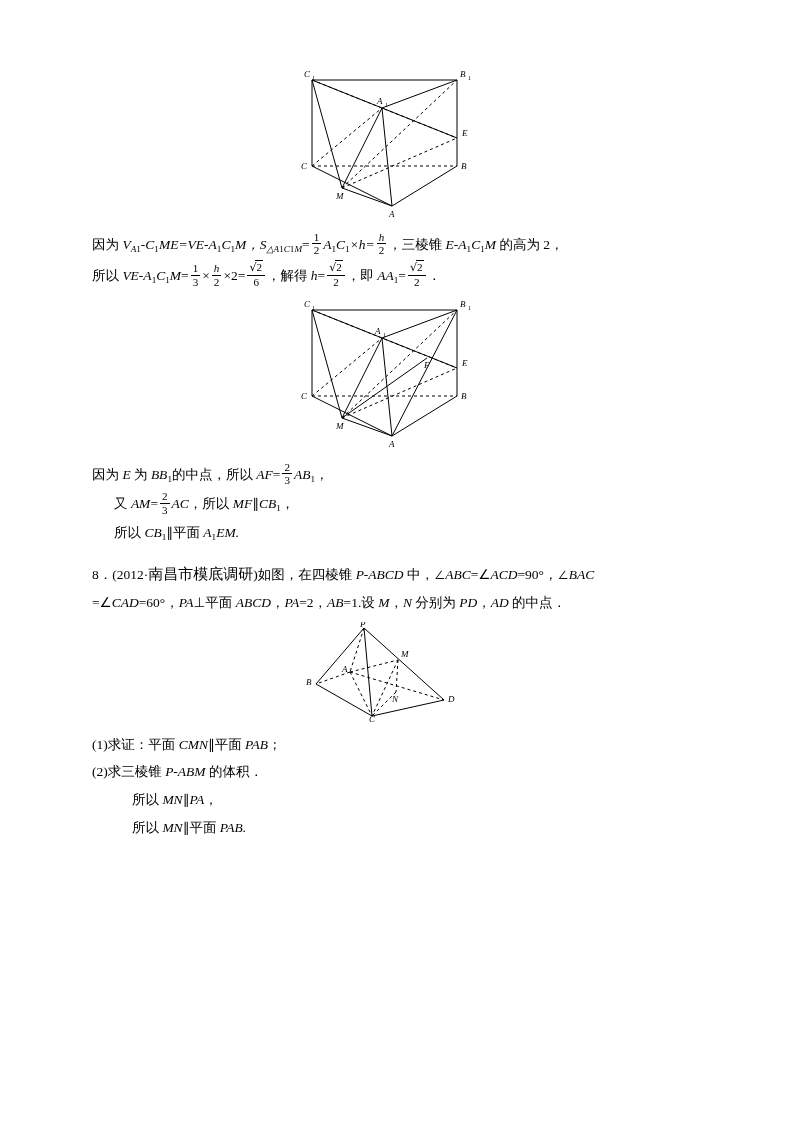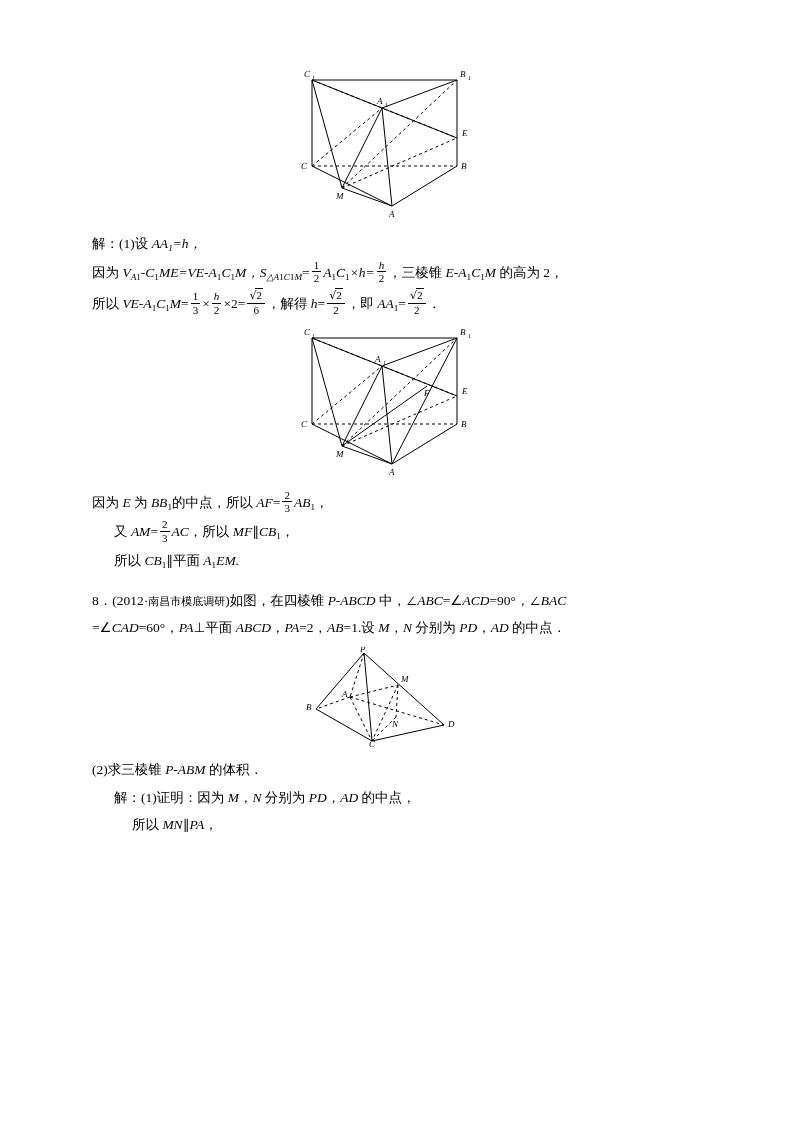--- a/index.html
+++ b/index.html
@@ -51,21 +51,21 @@
     padding: 0 1px 0 1px;
     margin-left: -1px;
   }
   .figwrap {
     width: 100%;
     display: flex;
     justify-content: center;
     margin: 6px 0 10px 0;
   }
   .srcmark {
-    font-size: 11px;
+    font-size: 15px;
     letter-spacing: 0px;
     margin-top: 9px;
   }
   .mathsym { font-family: "DejaVu Sans", sans-serif; }
 </style>
 </head>
 <body>
 
 <div class="page">
 
@@ -98,23 +98,20 @@
       <text x="105" y="38" font-size="9" font-style="italic" font-family="Liberation Serif, serif">A</text>
       <text x="113" y="41" font-size="6" font-family="Liberation Serif, serif">1</text>
       <text x="190" y="70" font-size="9" font-style="italic" font-family="Liberation Serif, serif">E</text>
       <text x="29" y="103" font-size="9" font-style="italic" font-family="Liberation Serif, serif">C</text>
       <text x="189" y="103" font-size="9" font-style="italic" font-family="Liberation Serif, serif">B</text>
       <text x="64" y="133" font-size="9" font-style="italic" font-family="Liberation Serif, serif">M</text>
       <text x="117" y="151" font-size="9" font-style="italic" font-family="Liberation Serif, serif">A</text>
     </svg>
   </div>
 
-  <div class="line">
-    <span>解：(1)设 </span><span class="it">AA</span><sub class="it">1</sub><span class="it">=h，</span>
-  </div>
 
   <div class="line">
     <span>因为 </span><span class="it">V</span><sub class="it">A</sub><sub>1</sub><span class="it">-C</span><sub>1</sub><span class="it">ME</span><span class="it">=VE-A</span><sub>1</sub><span class="it">C</span><sub>1</sub><span class="it">M，S</span><sub class="it">△A</sub><sub>1</sub><sub class="it">C</sub><sub>1</sub><sub class="it">M</sub><span>=</span><span class="frac"><span class="num">1</span><span class="den">2</span></span><span class="it">A</span><sub>1</sub><span class="it">C</span><sub>1</sub><span class="it">×h=</span><span class="frac"><span class="num it">h</span><span class="den">2</span></span><span>，三棱锥 </span><span class="it">E-A</span><sub>1</sub><span class="it">C</span><sub>1</sub><span class="it">M</span><span> 的高为 2，</span>
   </div>
 
   <div class="line">
     <span>所以 </span><span class="it">VE-A</span><sub>1</sub><span class="it">C</span><sub>1</sub><span class="it">M</span><span>=</span><span class="frac"><span class="num">1</span><span class="den">3</span></span><span>×</span><span class="frac"><span class="num it">h</span><span class="den">2</span></span><span>×2=</span><span class="frac"><span class="num"><span class="mathsym">√</span><span class="sqrt">2</span></span><span class="den">6</span></span><span>，解得 </span><span class="it">h</span><span>=</span><span class="frac"><span class="num"><span class="mathsym">√</span><span class="sqrt">2</span></span><span class="den">2</span></span><span>，即 </span><span class="it">AA</span><sub>1</sub><span>=</span><span class="frac"><span class="num"><span class="mathsym">√</span><span class="sqrt">2</span></span><span class="den">2</span></span><span>．</span>
   </div>
 
 
@@ -194,29 +191,32 @@
       <text x="88" y="5" font-size="9" font-style="italic" font-family="Liberation Serif, serif">P</text>
       <text x="70" y="50" font-size="9" font-style="italic" font-family="Liberation Serif, serif">A</text>
       <text x="129" y="35" font-size="9" font-style="italic" font-family="Liberation Serif, serif">M</text>
       <text x="34" y="63" font-size="9" font-style="italic" font-family="Liberation Serif, serif">B</text>
       <text x="120" y="80" font-size="9" font-style="italic" font-family="Liberation Serif, serif">N</text>
       <text x="176" y="80" font-size="9" font-style="italic" font-family="Liberation Serif, serif">D</text>
       <text x="97" y="100" font-size="9" font-style="italic" font-family="Liberation Serif, serif">C</text>
     </svg>
   </div>
 
+  <div class="line">
+    <span>(1)求证：平面 </span><span class="it">CMN</span><span class="mathsym">∥</span><span>平面 </span><span class="it">PAB</span><span>；</span>
+  </div>
 
   <div class="line">
     <span>(2)求三棱锥 </span><span class="it">P-ABM</span><span> 的体积．</span>
   </div>
 
-  <div class="line indent1">
-    <span>解：(1)证明：因为 </span><span class="it">M</span><span>，</span><span class="it">N</span><span> 分别为 </span><span class="it">PD</span><span>，</span><span class="it">AD</span><span> 的中点，</span>
-  </div>
 
   <div class="line indent2">
     <span>所以 </span><span class="it">MN</span><span class="mathsym">∥</span><span class="it">PA</span><span>，</span>
   </div>
 
 
+  <div class="line indent2">
+    <span>所以 </span><span class="it">MN</span><span class="mathsym">∥</span><span>平面 </span><span class="it">PAB.</span>
+  </div>
 
 
 </div>
 
 </body></html>

